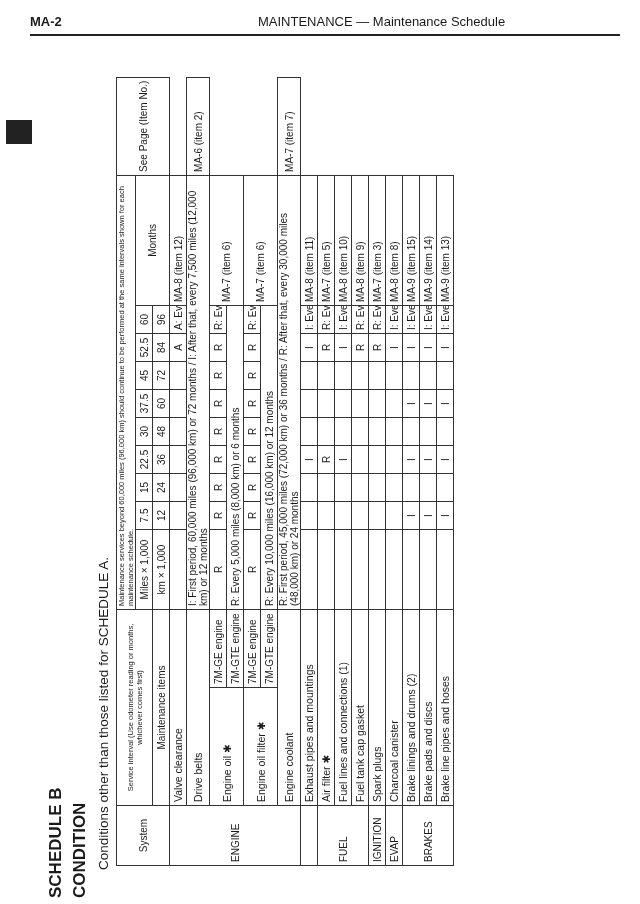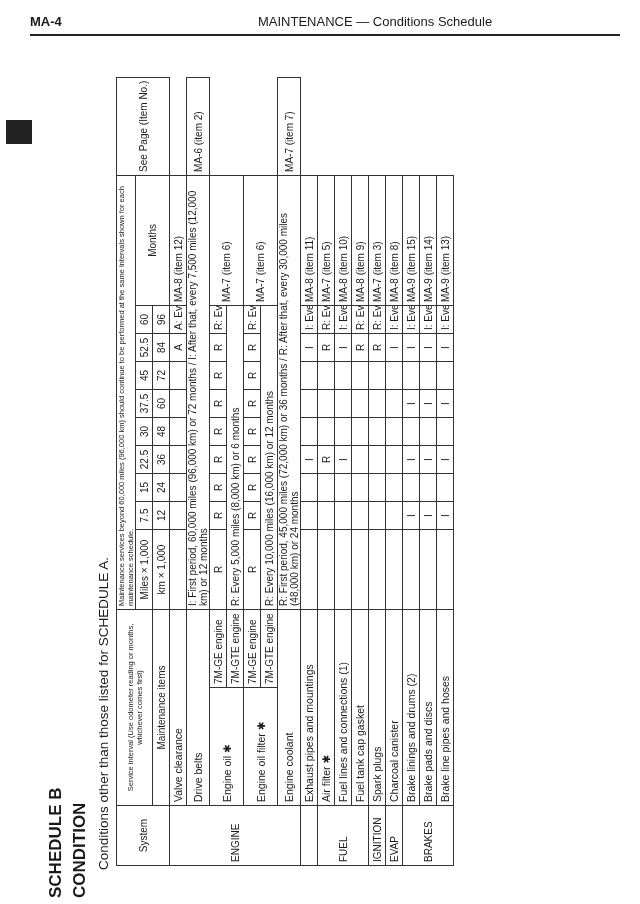--- a/index.html
+++ b/index.html
@@ -29,22 +29,22 @@
   .c { text-align: center; }
   .hdr-small { font-size: 7.5px; line-height: 9px; white-space: normal !important; }
   .two-line { line-height: 11px; }
   .item { font-size: 10.5px; }
   .see { font-size: 10px; }
 </style>
 </head>
 <body>
 
 <div class="page-header">
-  <span class="page-num">MA-4</span>
-  <span class="page-title"><b>MAINTENANCE</b><span> — </span><span>Conditions Schedule</span></span>
+  <span class="page-num">MA-2</span>
+  <span class="page-title"><b>MAINTENANCE</b><span> — </span><span>Maintenance Schedule</span></span>
 </div>
 
 <div class="side-tab"></div>
 
 <div class="rot">
   <div class="sched-title">SCHEDULE B</div>
   <div class="cond-title">CONDITION</div>
   <div class="cond-text">Conditions other than those listed for SCHEDULE A.</div>
 
   <table class="sched">

